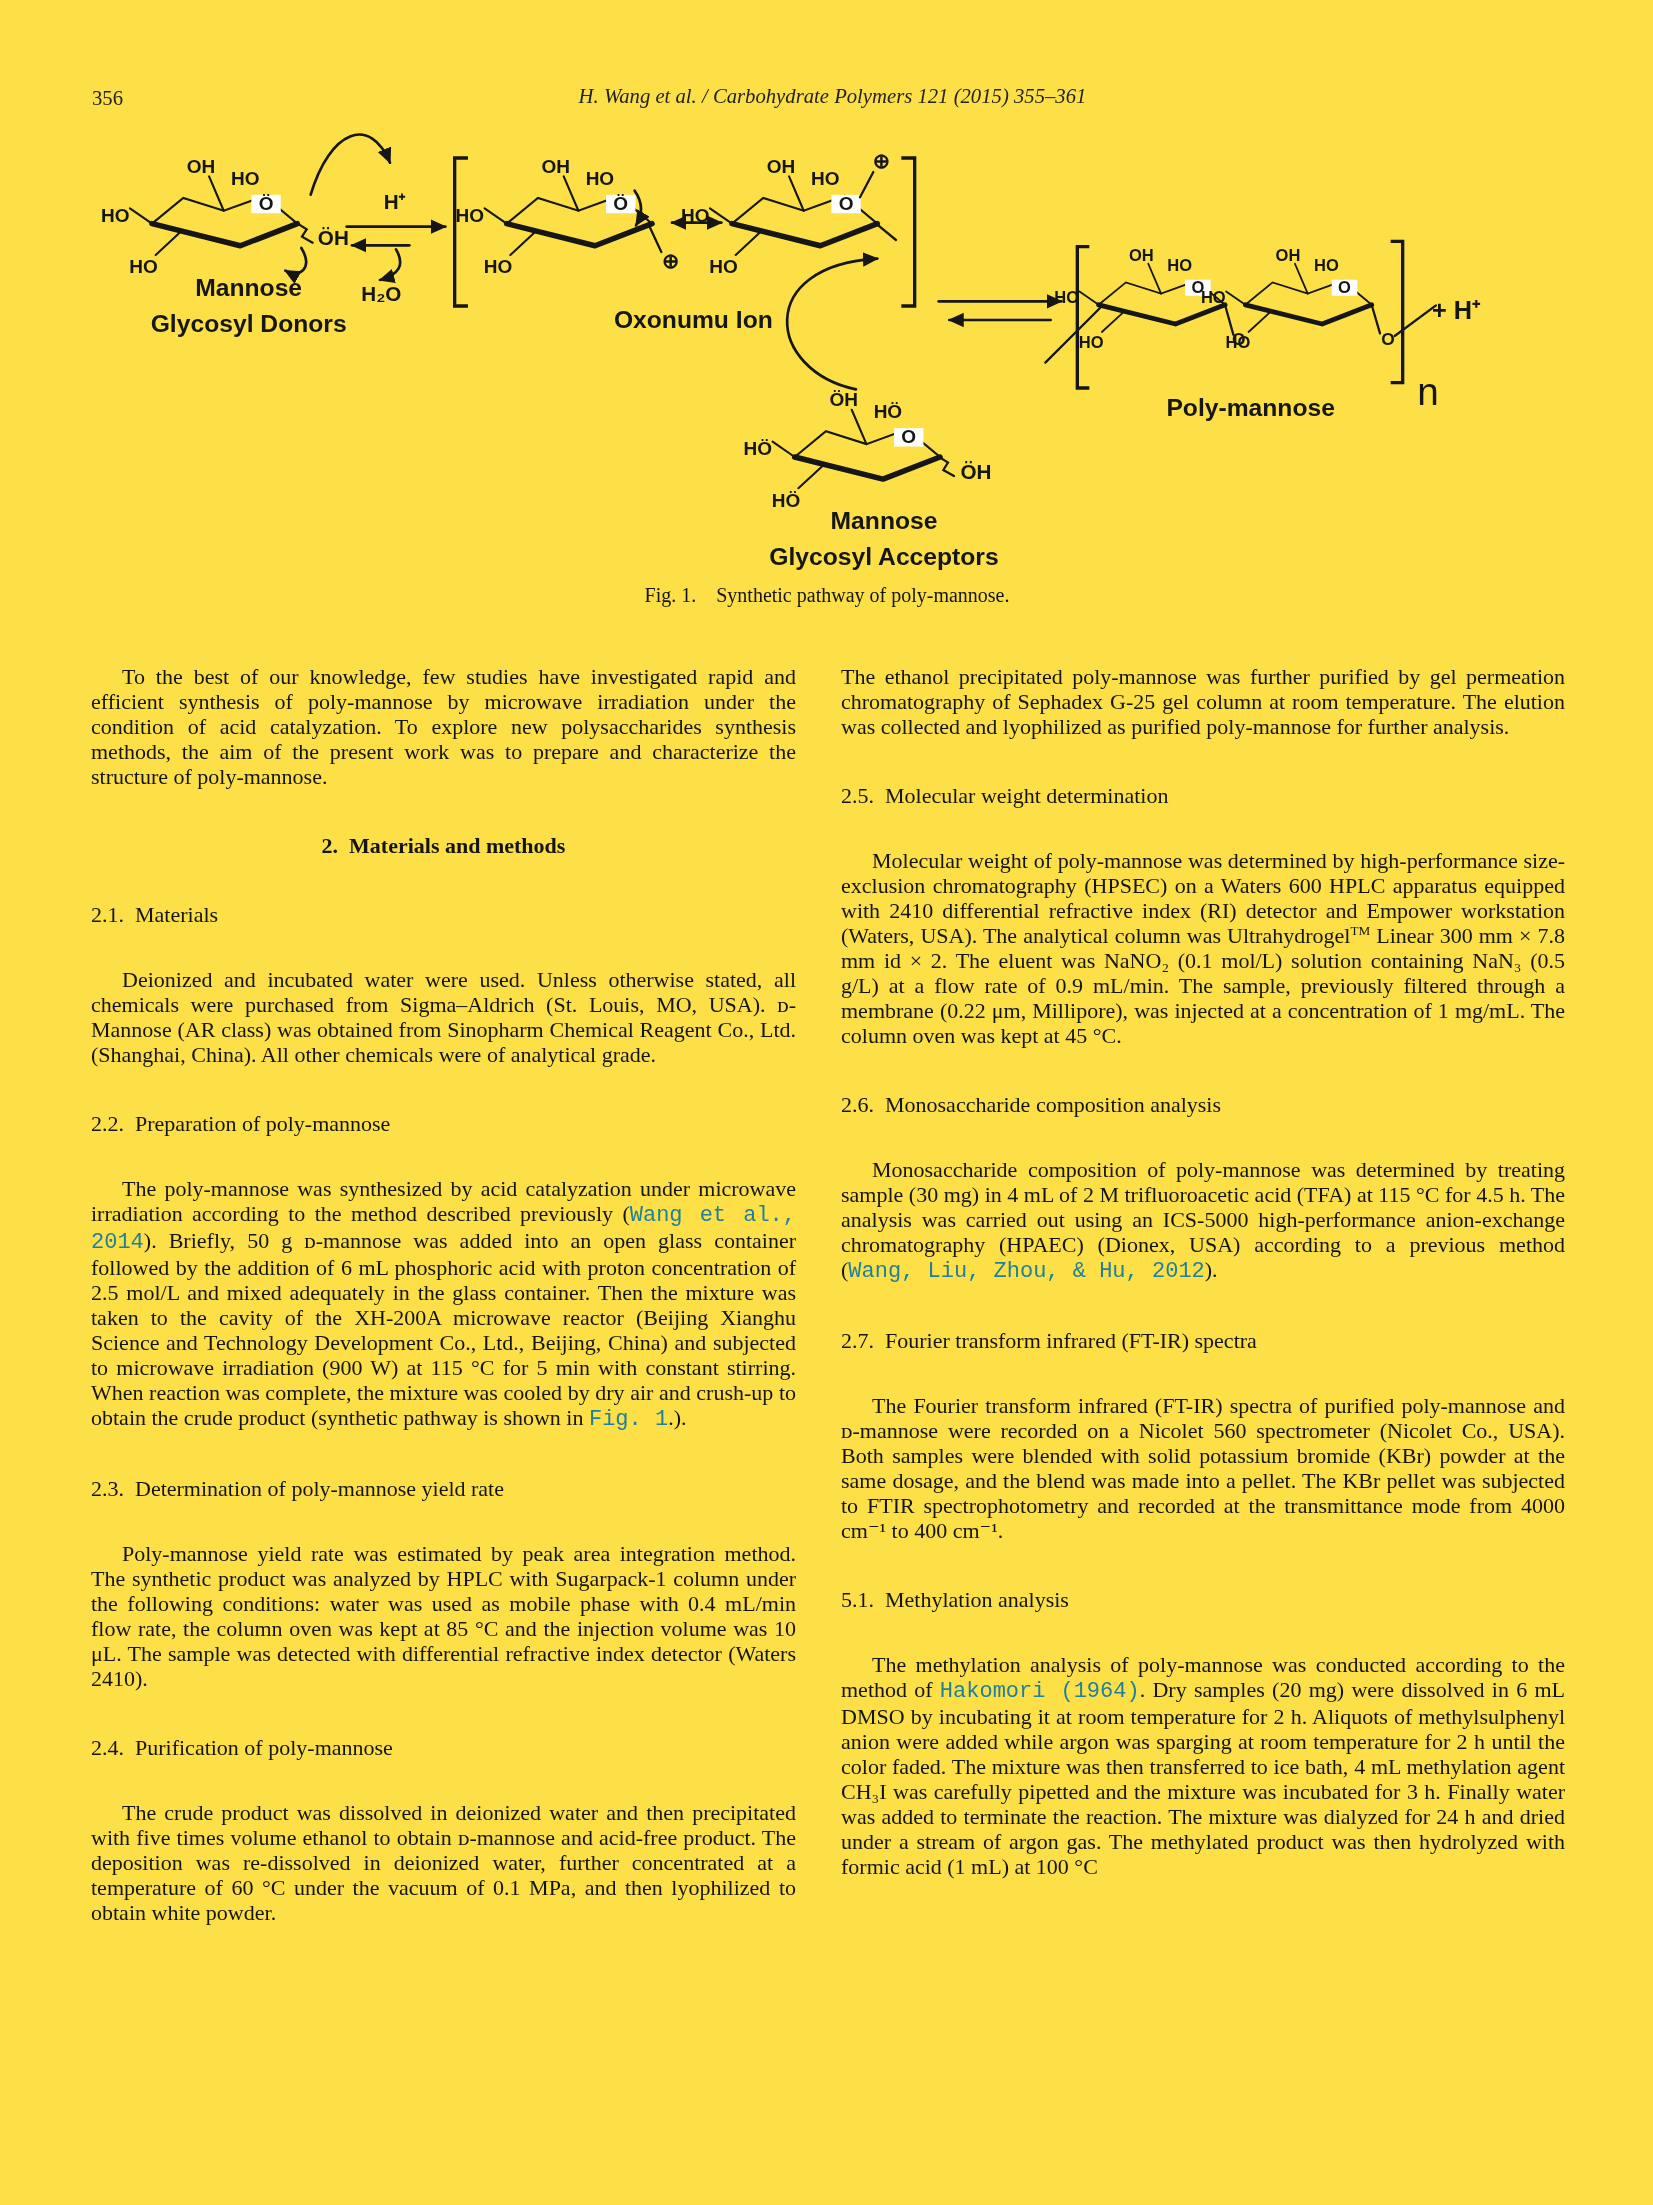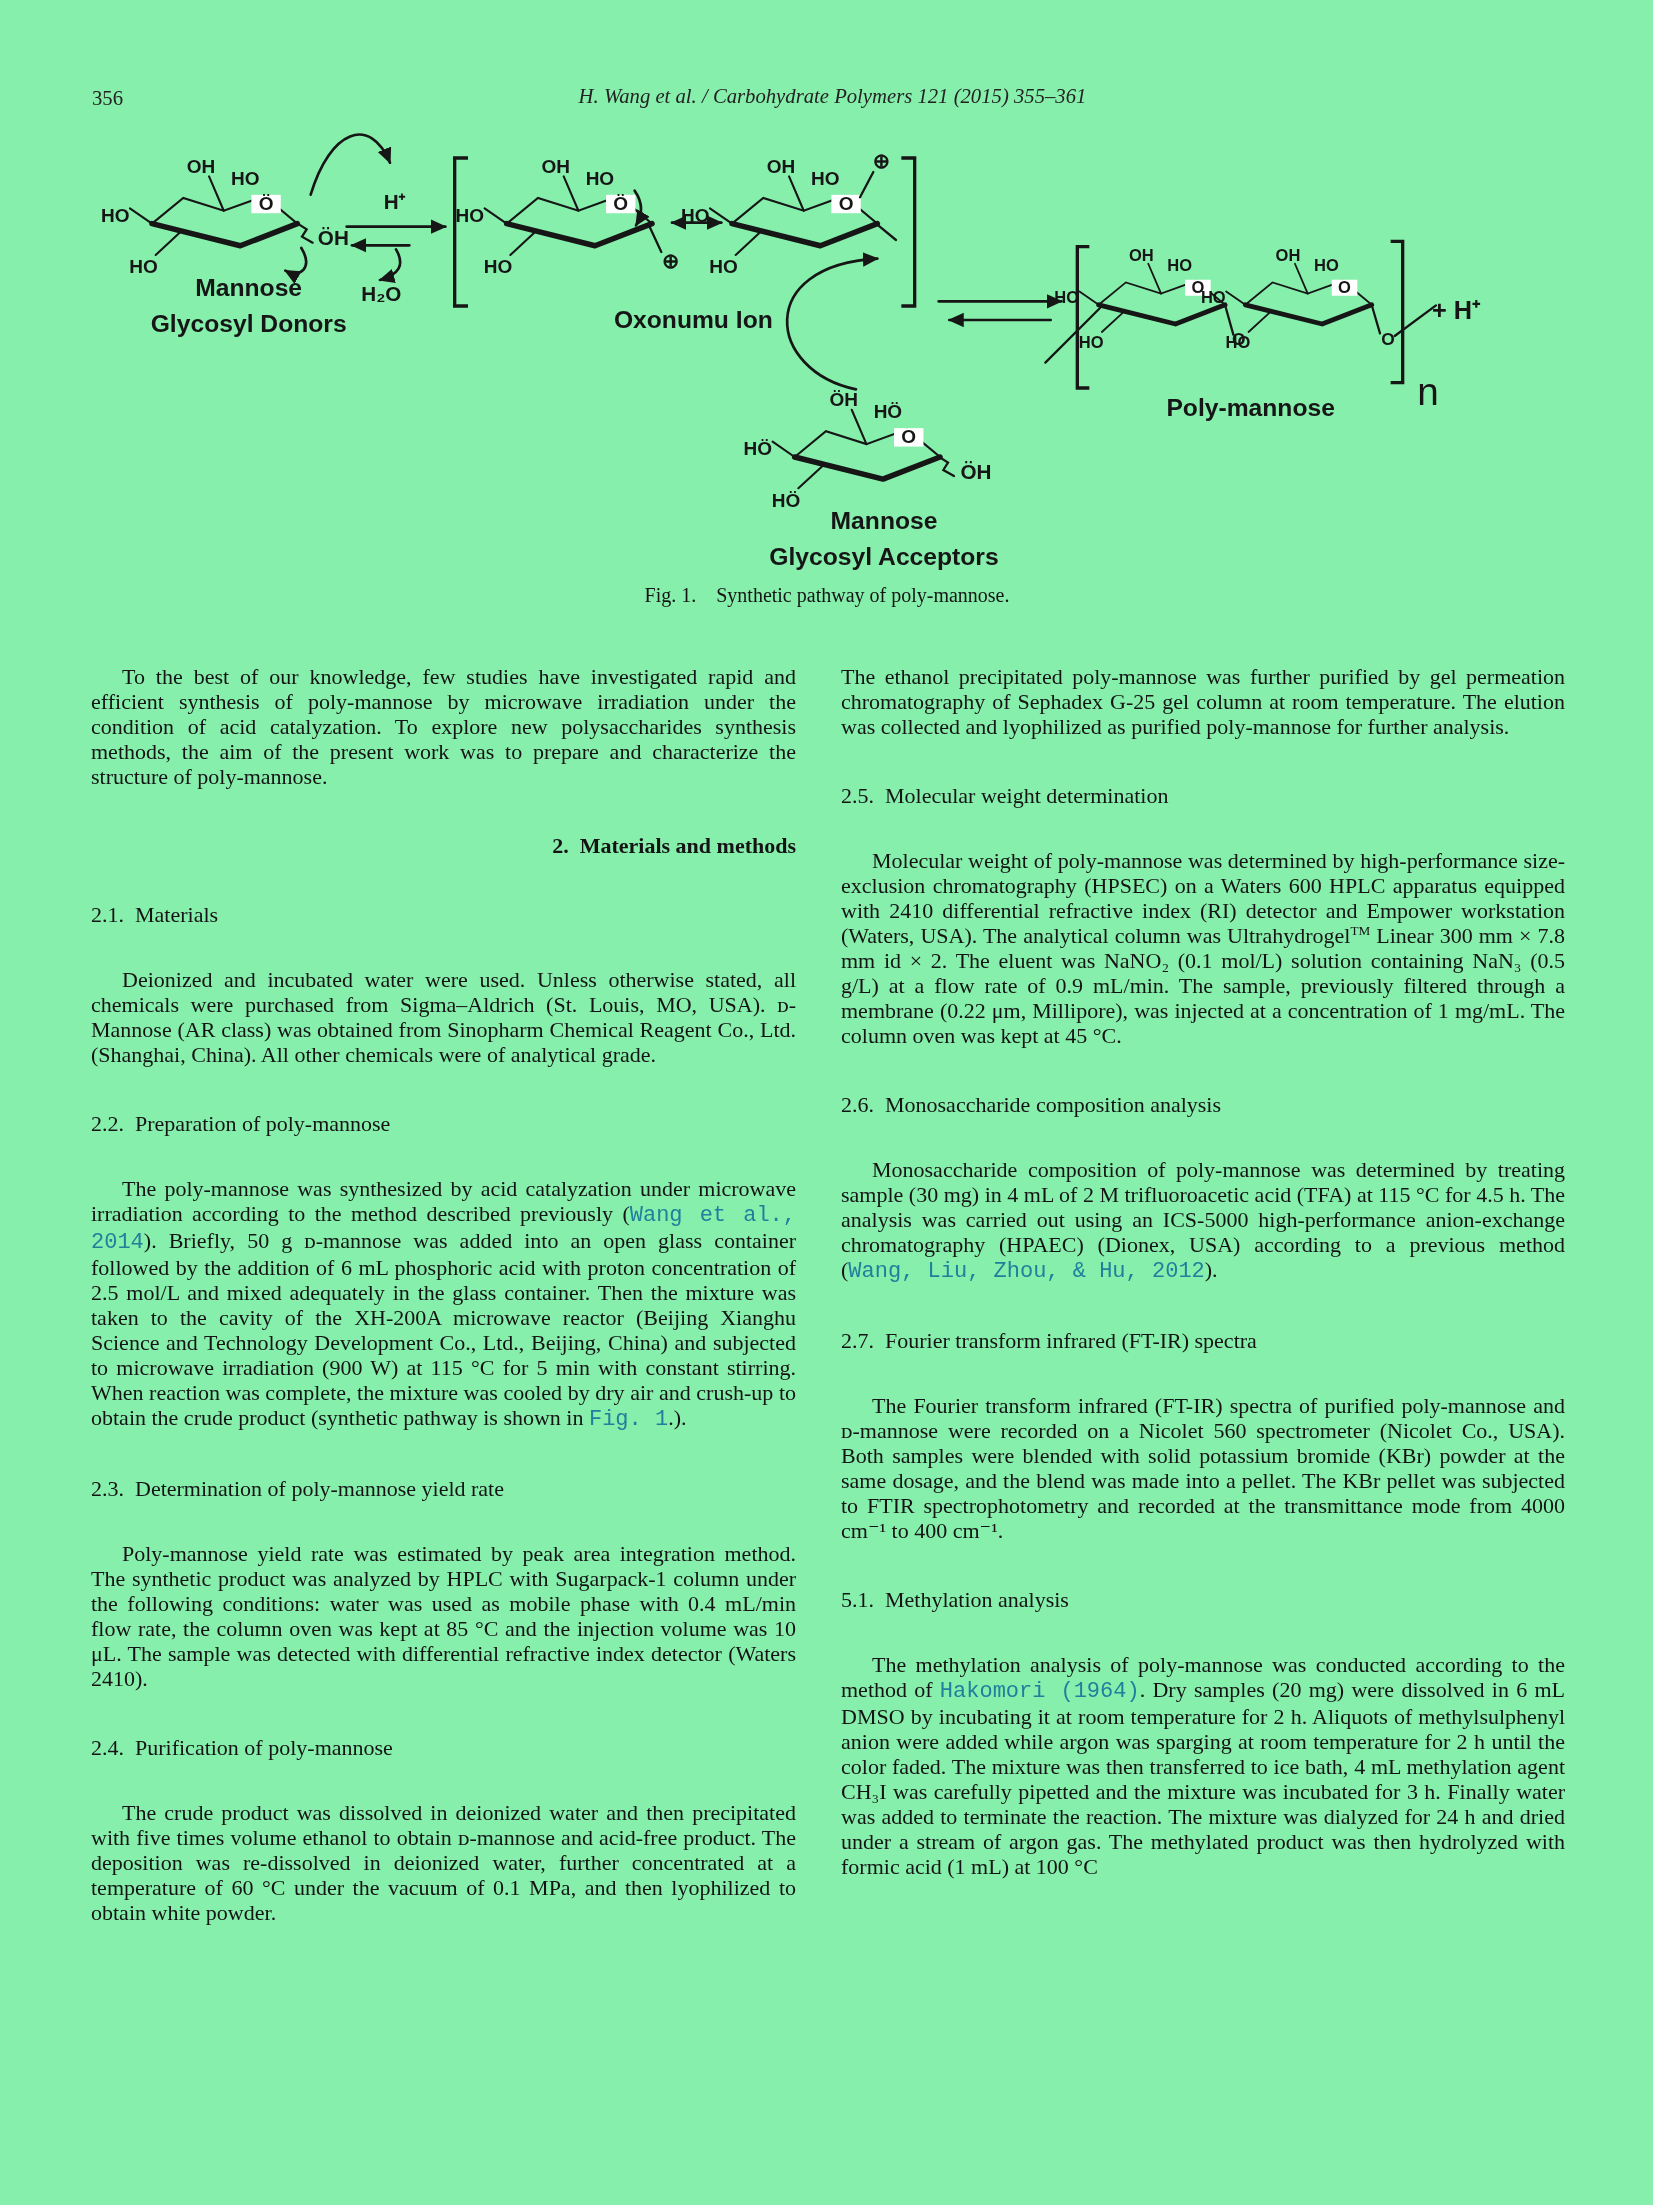--- a/index.html
+++ b/index.html
@@ -1,16 +1,16 @@
 <!DOCTYPE html>
 <html style="font-size:10.7px"><head>
 <meta charset="utf-8">
 <style>
   html,body{margin:0;padding:0;background:#e8e8e8;}
-  .page{position:relative;width:1654px;height:2205px;background:#86efac;overflow:hidden;
+  .page{position:relative;width:1654px;height:2205px;background:#fde047;overflow:hidden;
         font-family:"Liberation Serif","DejaVu Serif",serif;color:#141414;}
   
   .running-head{position:absolute;top:85px;left:0;width:100%;text-align:center;
 :       font-size:20.7px;}
   .running-head span{font-style:italic;font-size:20.7px;color:#222;margin-left:11px;}
   .page-num{position:absolute;top:87px;left:92px;font-size:20.7px;color:#222;}
   
   #figsvg{position:absolute;top:0;left:0;}
   .rl{stroke:#161616;stroke-width:3.4px;fill:none;stroke-linecap:round;}
   .rb{stroke:#161616;stroke-width:9px;fill:none;stroke-linecap:round;stroke-linejoin:round;}
@@ -24,21 +24,21 @@
   .plus-h{font:700 38px "Liberation Sans",sans-serif;fill:#161616;}
   .caption{position:absolute;top:584px;left:0;width:100%;text-align:center;font-size:20px;color:#141414;}
   .caption b{font-weight:400;}
   .caption span{margin-left:20px;}
   
   .col{position:absolute;top:664px;font-size:22px;line-height:25px;text-align:justify;}
   #col-left{left:91px;width:705px;}
   #col-right{left:841px;width:724px;}
   .col p{margin:0;}
   .col p.ind{text-indent:31px;}
-  .col h2{font-size:22px;font-weight:700;margin:44px 0 39px 0;text-align:right;}
+  .col h2{font-size:22px;font-weight:700;margin:44px 0 39px 0;text-align:center;}
   .col h3{font-size:22px;font-weight:400;margin:44px 0 40px 0;text-align:left;}
   .ref-link{color:#1f7f9c;font-family:Liberation Mono, monospace;}
   .sup{font-size:60%;vertical-align:super;line-height:0;}
 </style>
 </head>
 <body>
 
 <div class="page">
 
   <div class="page-num">356</div>

